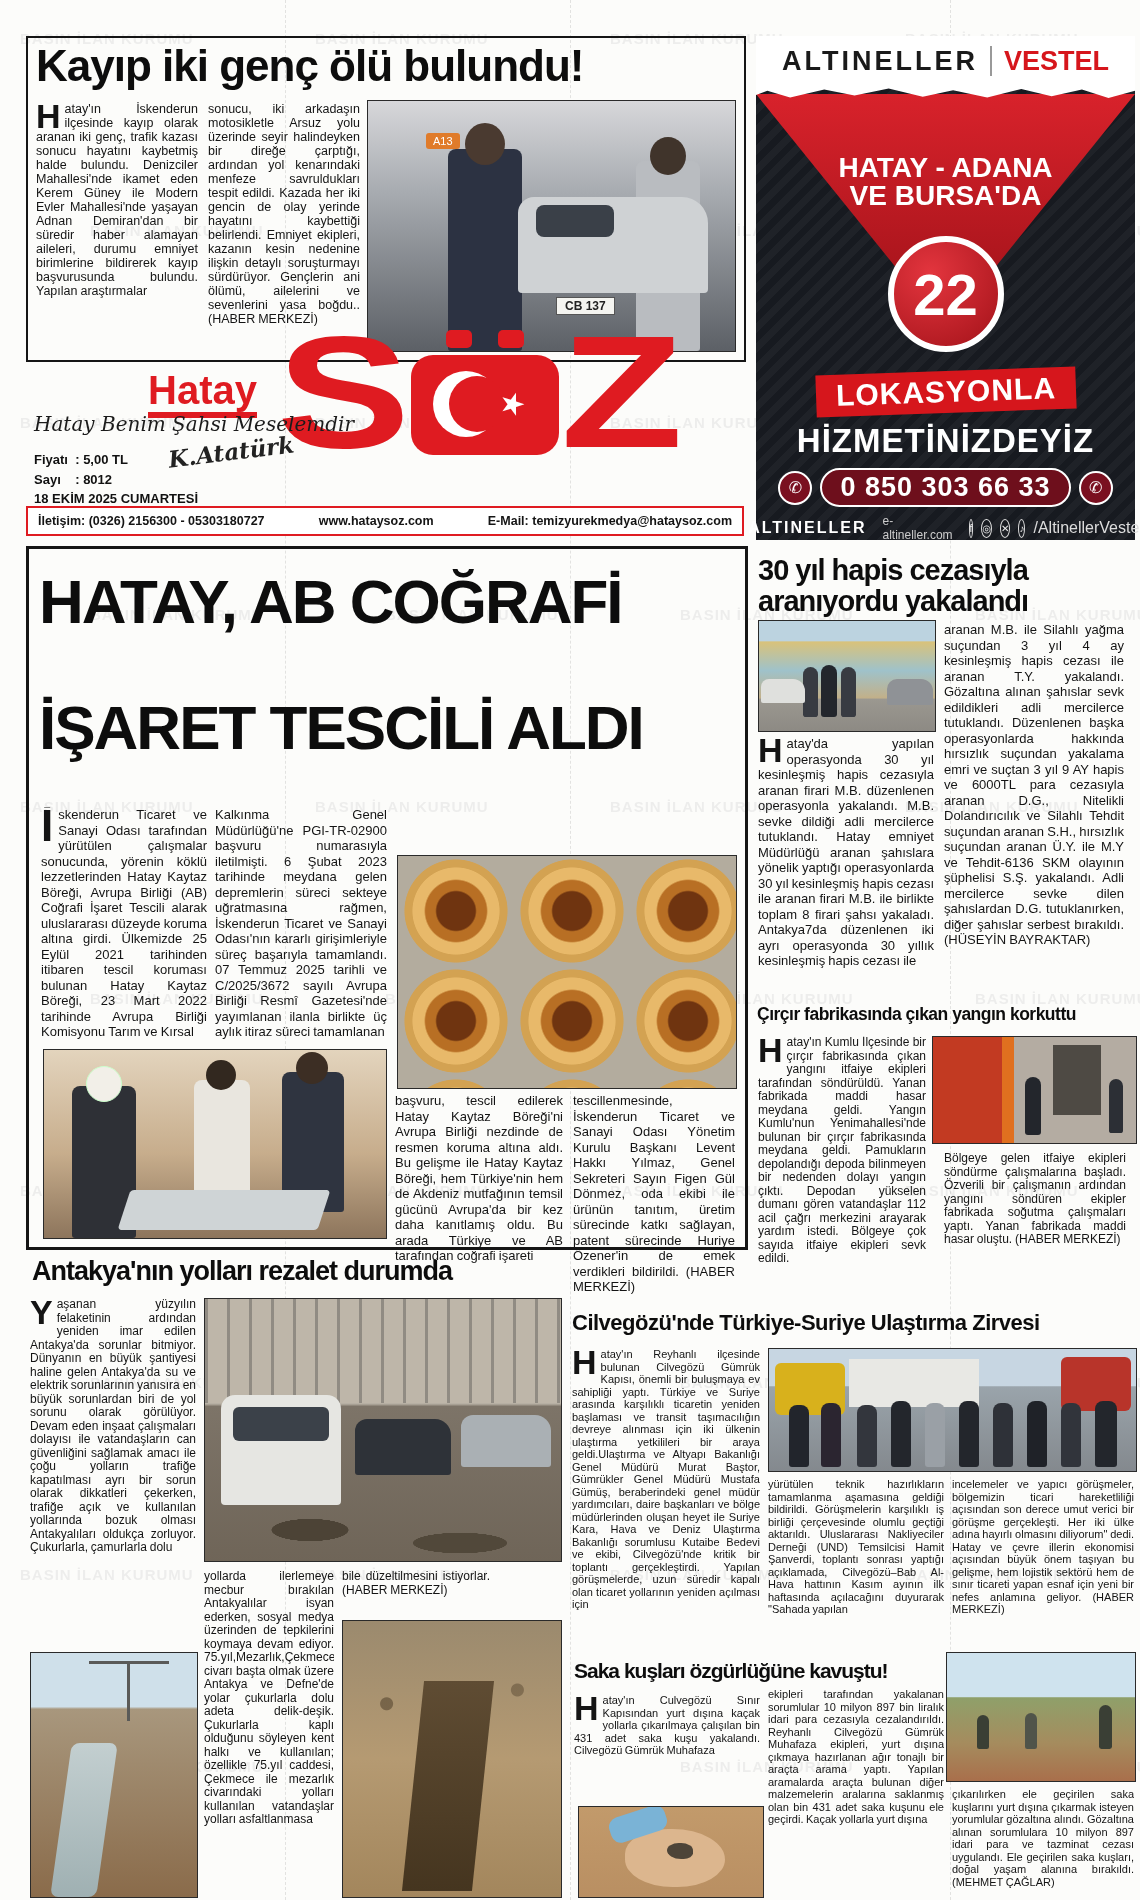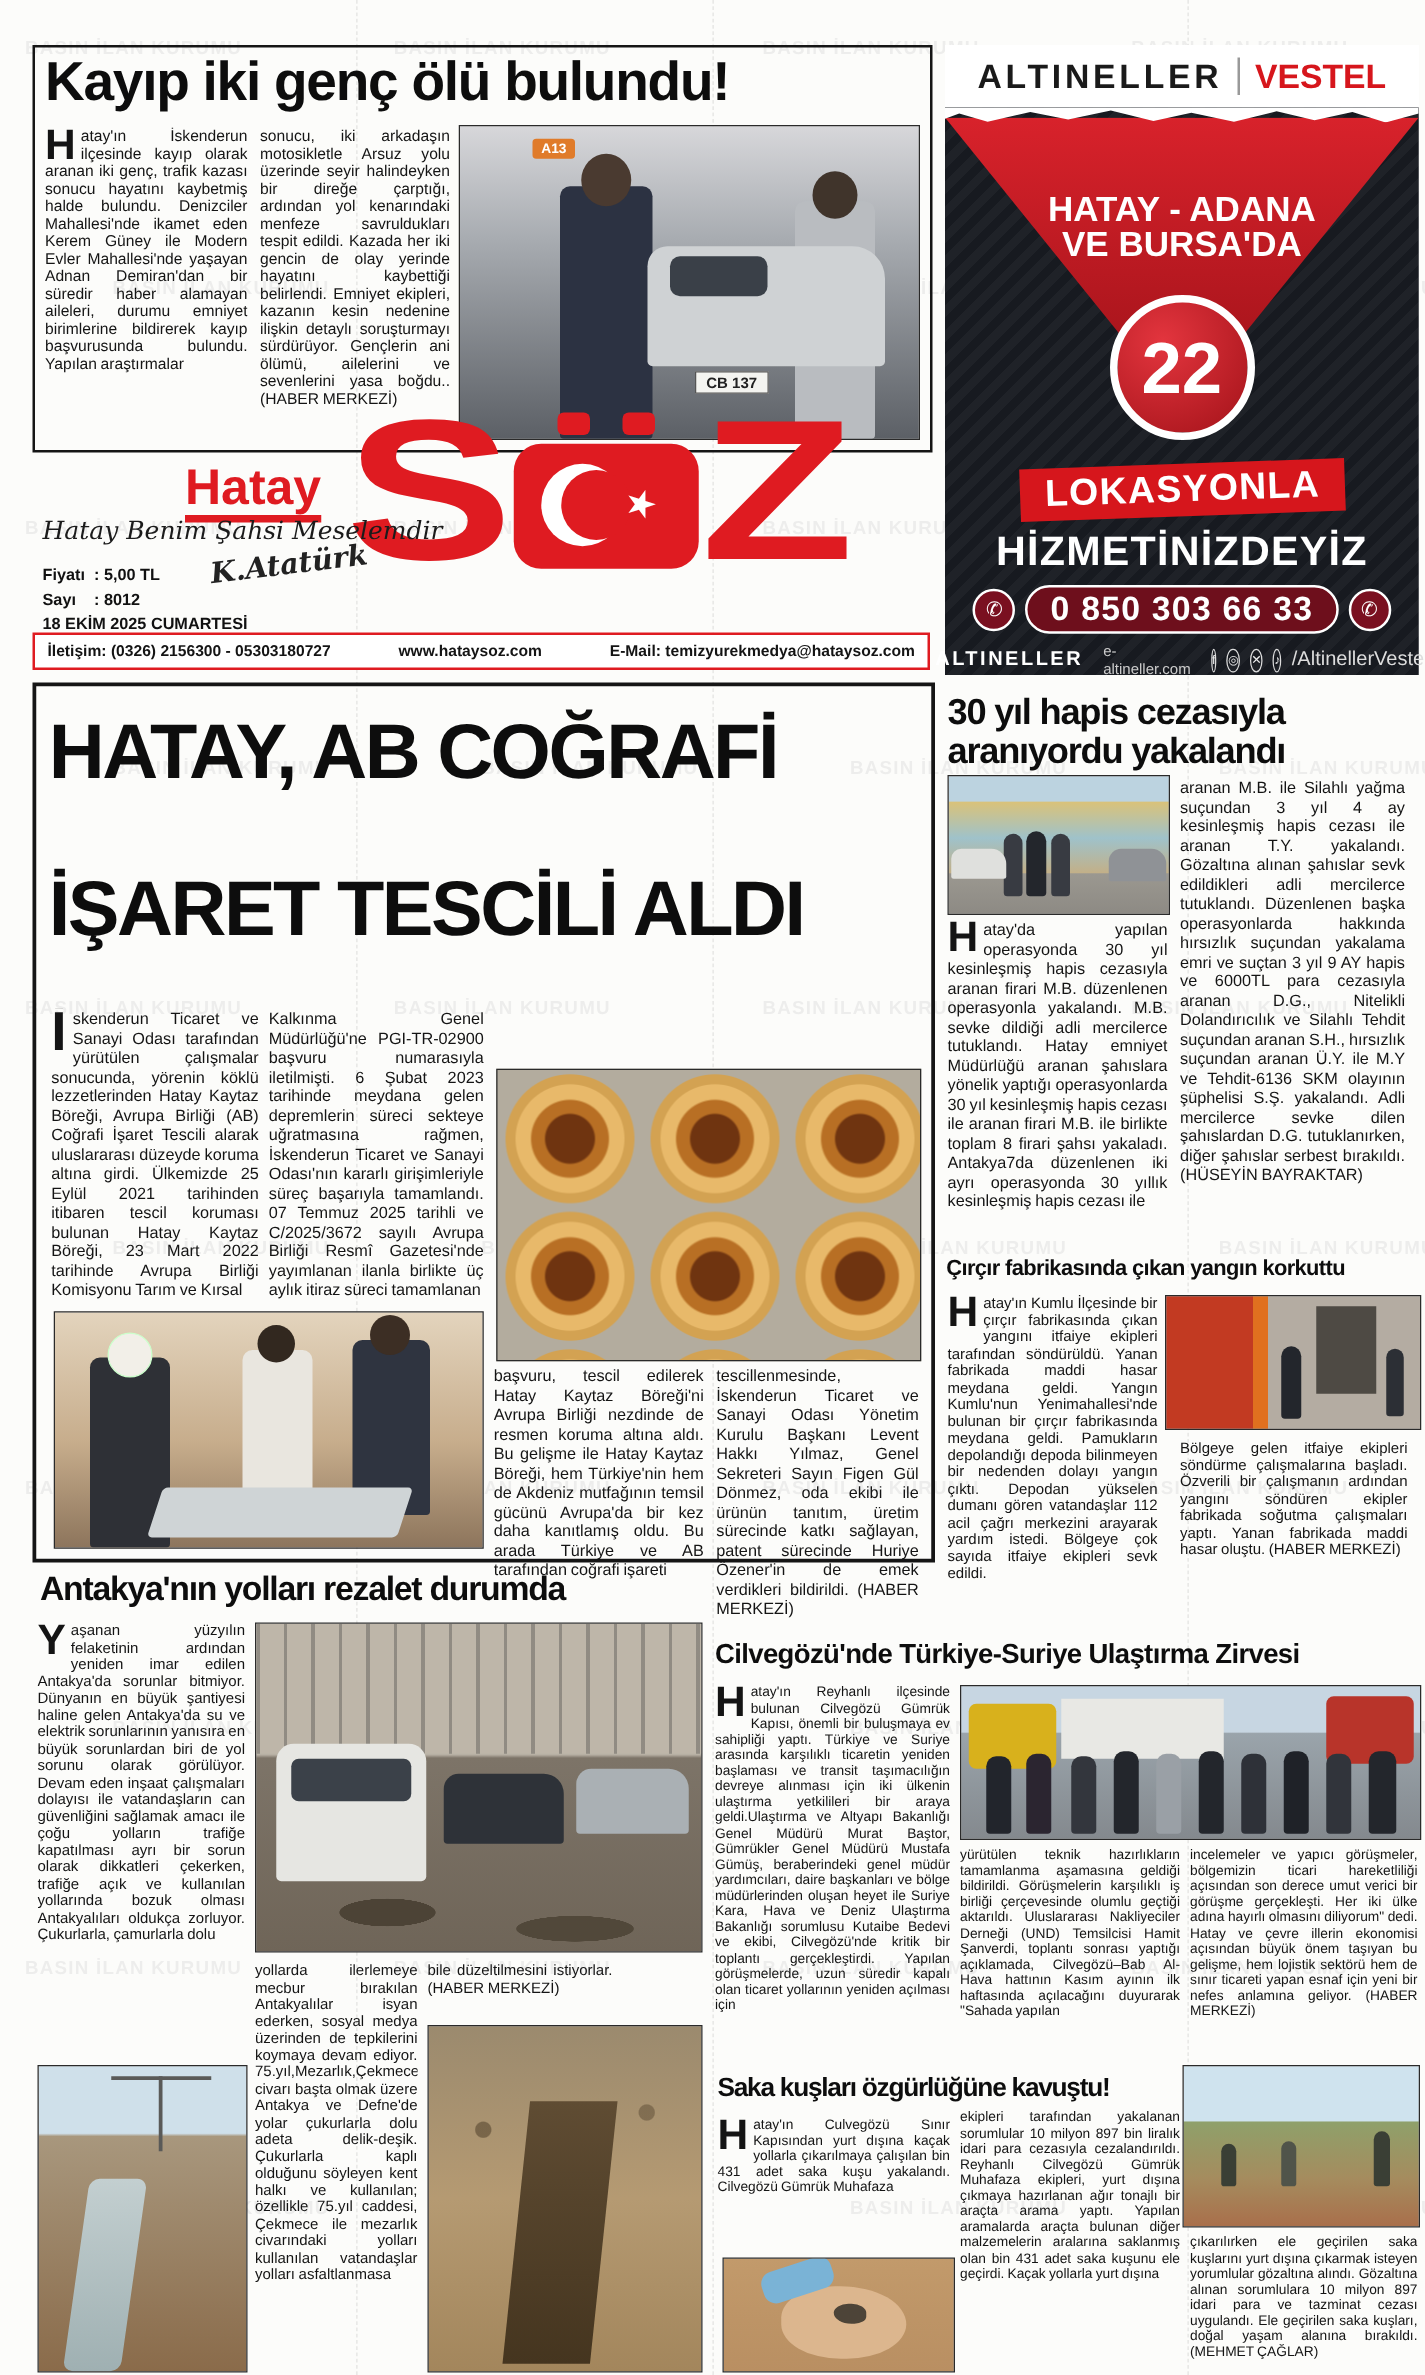--- a/index.html
+++ b/index.html
@@ -117,21 +117,21 @@
     </div>
   <div class="guide" style="left:285px;"></div>
   <div class="guide" style="left:570px;"></div>
   <div class="guide" style="left:950px;"></div>
 
   <section class="box" style="left:26px;top:36px;width:716px;height:322px;">
     <div class="headline" style="left:8px;top:6px;font-size:44px;">Kayıp iki genç ölü bulundu!</div>
     <div class="bodytext dc-s" style="left:8px;top:64px;width:162px;height:248px;font-size:12.5px;line-height:14px;">Hatay'ın İskenderun ilçesinde kayıp olarak aranan iki genç, trafik kazası sonucu hayatını kaybetmiş halde bulundu. Denizciler Mahallesi'nde ikamet eden Kerem Güney ile Modern Evler Mahallesi'nde yaşayan Adnan Demiran'dan bir süredir haber alamayan aileleri, durumu emniyet birimlerine bildirerek kayıp başvurusunda bulundu. Yapılan araştırmalar</div>
     <div class="bodytext" style="left:180px;top:64px;width: 152px;height:248px;font-size:12.5px;line-height:14px;">sonucu, iki arkadaşın motosikletle Arsuz yolu üzerinde seyir halindeyken bir direğe çarptığı, ardından yol kenarındaki menfeze savruldukları tespit edildi. Kazada her iki gencin de olay yerinde hayatını kaybettiği belirlendi. Emniyet ekipleri, kazanın kesin nedenine ilişkin detaylı soruşturmayı sürdürüyor. Gençlerin ani ölümü, ailelerini ve sevenlerini yasa boğdu.. (HABER MERKEZİ)</div>
     <div class="photo" style="left:339px;top:62px;width:367px;height:250px;background:linear-gradient(180deg,#d7d7da 0%,#a9adb2 35%,#5c6066 100%);">
-      <div style="position:absolute;left:58px;top:10px;background:#e07b2a;color:#fff;font-weight:bold;font-size:11px;padding:2px 7px;border-radius:3px;">A13</div>
+      <div style="position:absolute;left:58px;top:32px;background:#e07b2a;color:#fff;font-weight:normal;font-size:11px;padding:2px 7px;border-radius:3px;">A13</div>
       <div class="sil" style="left:80px;top:48px;width:74px;height:202px;background:#2c3242;"></div>
       <div class="head" style="left:97px;top:22px;width:40px;height:42px;background:#4a3a30;"></div>
       <div class="sil" style="left:268px;top:60px;width:64px;height:190px;background:#b9bcc0;"></div>
       <div class="head" style="left:282px;top:36px;width:36px;height:38px;background:#40342b;"></div>
       <div style="position:absolute;left:150px;top:96px;width:190px;height:96px;background:#cfd2d4;border-radius:16px 26px 4px 4px;"></div>
       <div style="position:absolute;left:168px;top:104px;width:78px;height:32px;background:#3a4048;border-radius:8px;"></div>
       <div style="position:absolute;left:188px;top:196px;background:#f4f4f0;color:#222;font-weight:bold;font-size:12px;padding:1px 8px;border:1px solid #555;">CB 137</div>
     </div>
   </section>
 

